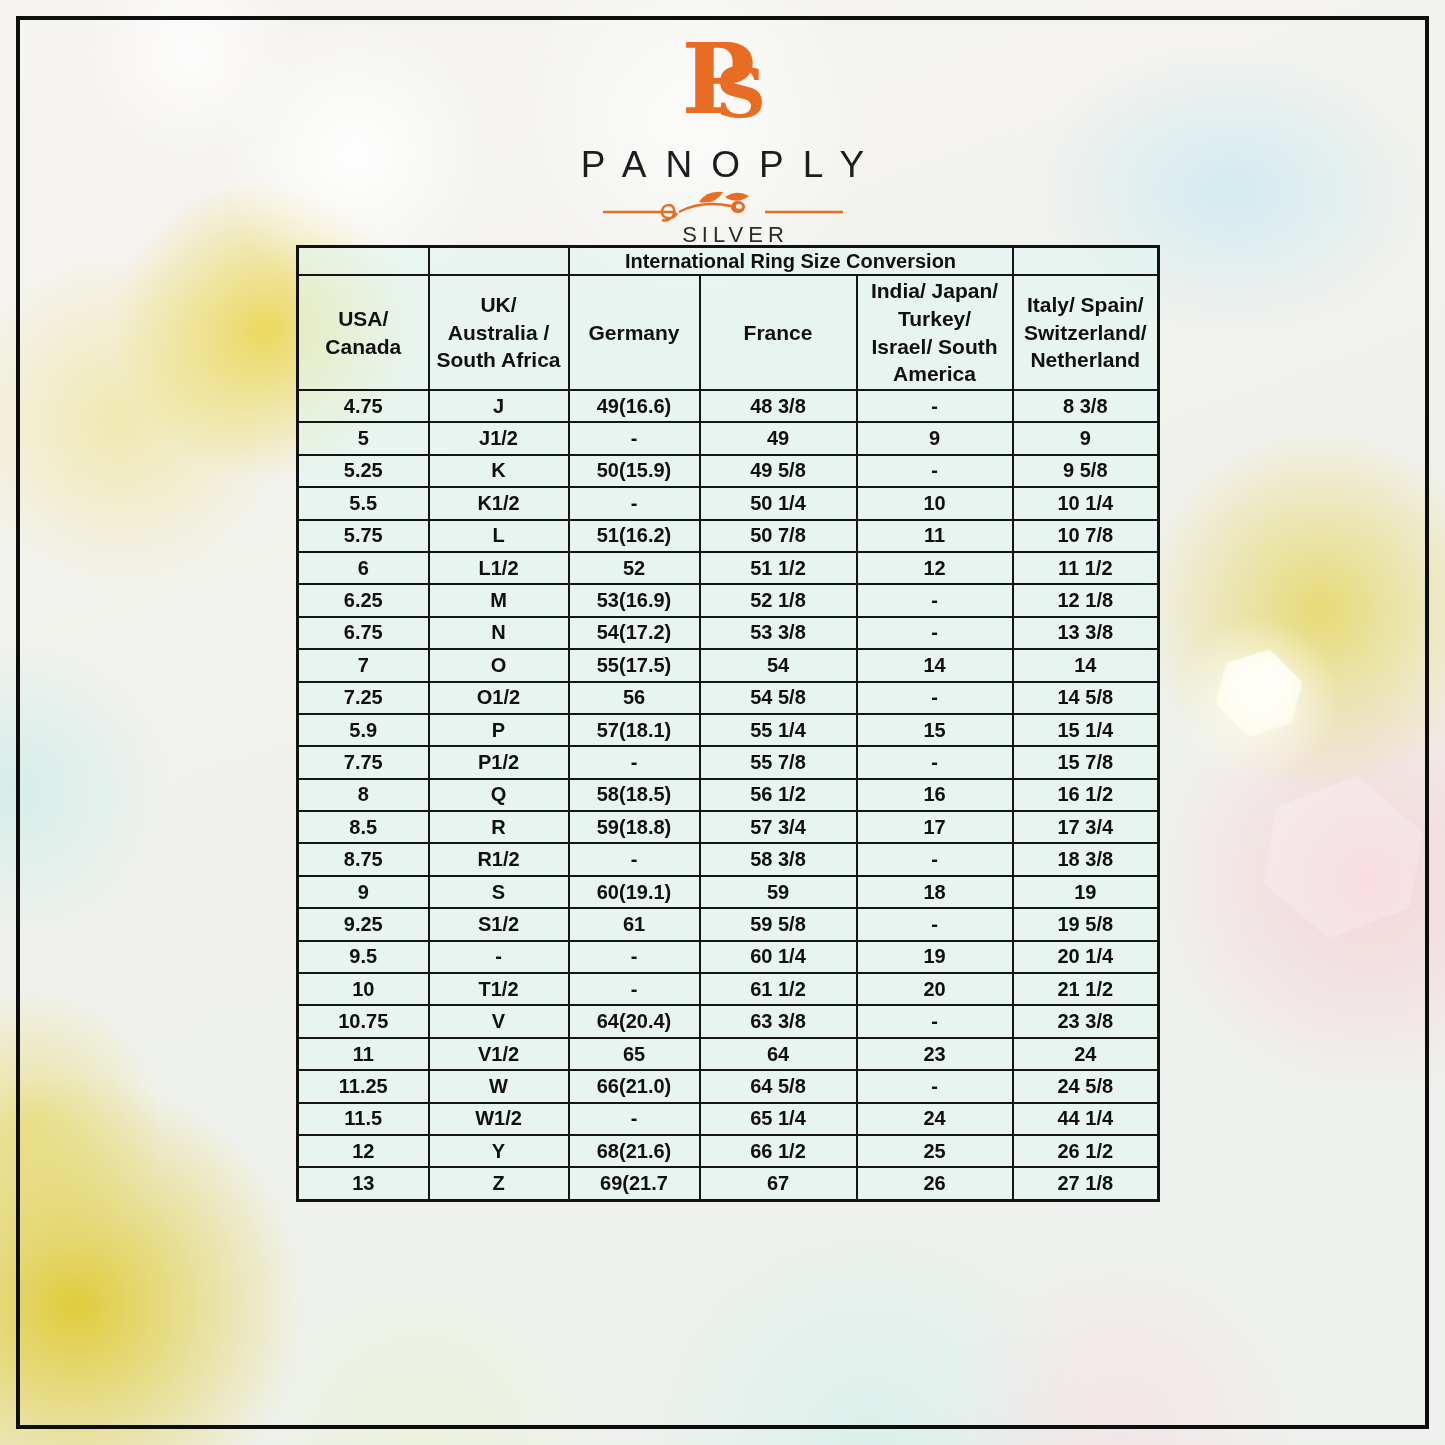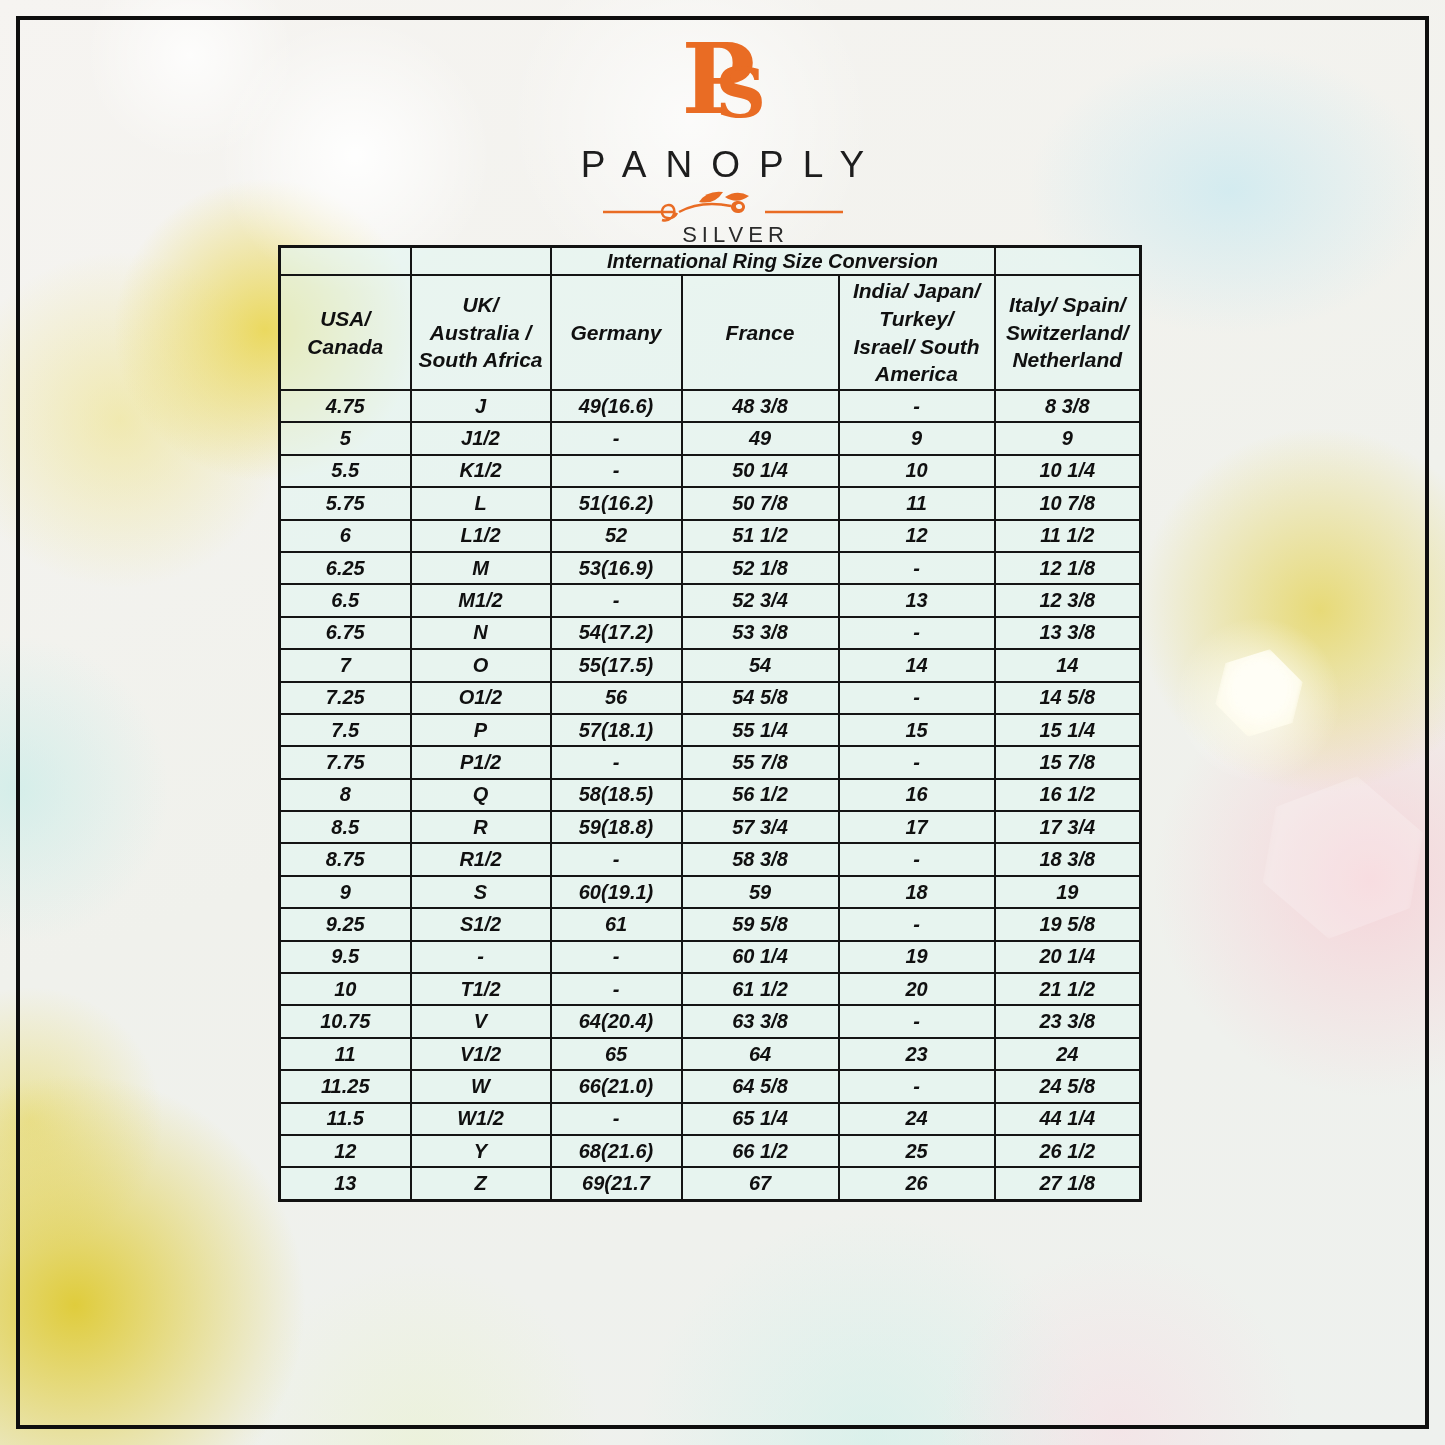--- a/index.html
+++ b/index.html
@@ -42,22 +42,22 @@
   .monogram{position:relative;width:110px;height:92px;margin:0 auto;}
   .mono-p{position:absolute;left:14px;top:-14px;font-family:"DejaVu Serif",serif;
     font-weight:700;font-size:98px;line-height:1;color:#E96C24;}
   .mono-s{position:absolute;left:48px;top:14px;font-family:"DejaVu Serif",serif;
     font-weight:700;font-size:70px;line-height:1;color:#E96C24;}
   .brand{margin-top:8px;font-size:37px;font-weight:400;letter-spacing:19px;text-indent:19px;color:#1d1d1d;}
   .divider{margin-top:0;height:40px;}
   .subbrand{margin-top:-4px;font-size:22px;font-weight:400;letter-spacing:5px;text-indent:5px;color:#2b2b2b;margin-left:21px;}
   
   .ring-table{
-    position:absolute;left:278px;top:245px;width:861px;
-    border-collapse:collapse;table-layout:fixed;border:3px solid #121212;font-style:italic;
+    position:absolute;left:296px;top:245px;width:861px;
+    border-collapse:collapse;table-layout:fixed;border:3px solid #121212;
   }
   .ring-table th,.ring-table td{
     border:2px solid #141414;text-align:center;vertical-align:middle;
     color:#101010;background:rgba(226,246,241,0.62);overflow:hidden;padding:0 2px;
   }
   .title-row td{height:26px;font-size:20px;font-weight:700;}
   .head-row th{height:113px;font-size:21px;font-weight:700;line-height:1.32;}
   .ring-table tbody td{height:30.4px;font-size:20px;font-weight:700;}
 </style>
 </head>
@@ -124,20 +124,28 @@
       </tr>
       <tr>
         <td>5</td>
         <td>J1/2</td>
         <td>-</td>
         <td>49</td>
         <td>9</td>
         <td>9</td>
       </tr>
       <tr>
+        <td>5.25</td>
+        <td>K</td>
+        <td>50(15.9)</td>
+        <td>49 5/8</td>
+        <td>-</td>
+        <td>9 5/8</td>
+      </tr>
+      <tr>
         <td>5.5</td>
         <td>K1/2</td>
         <td>-</td>
         <td>50 1/4</td>
         <td>10</td>
         <td>10 1/4</td>
       </tr>
       <tr>
         <td>5.75</td>
         <td>L</td>
@@ -156,28 +164,20 @@
       </tr>
       <tr>
         <td>6.25</td>
         <td>M</td>
         <td>53(16.9)</td>
         <td>52 1/8</td>
         <td>-</td>
         <td>12 1/8</td>
       </tr>
       <tr>
-        <td>6.5</td>
-        <td>M1/2</td>
-        <td>-</td>
-        <td>52 3/4</td>
-        <td>13</td>
-        <td>12 3/8</td>
-      </tr>
-      <tr>
         <td>6.75</td>
         <td>N</td>
         <td>54(17.2)</td>
         <td>53 3/8</td>
         <td>-</td>
         <td>13 3/8</td>
       </tr>
       <tr>
         <td>7</td>
         <td>O</td>
@@ -188,21 +188,21 @@
       </tr>
       <tr>
         <td>7.25</td>
         <td>O1/2</td>
         <td>56</td>
         <td>54 5/8</td>
         <td>-</td>
         <td>14 5/8</td>
       </tr>
       <tr>
-        <td>7.5</td>
+        <td>5.9</td>
         <td>P</td>
         <td>57(18.1)</td>
         <td>55 1/4</td>
         <td>15</td>
         <td>15 1/4</td>
       </tr>
       <tr>
         <td>7.75</td>
         <td>P1/2</td>
         <td>-</td>

